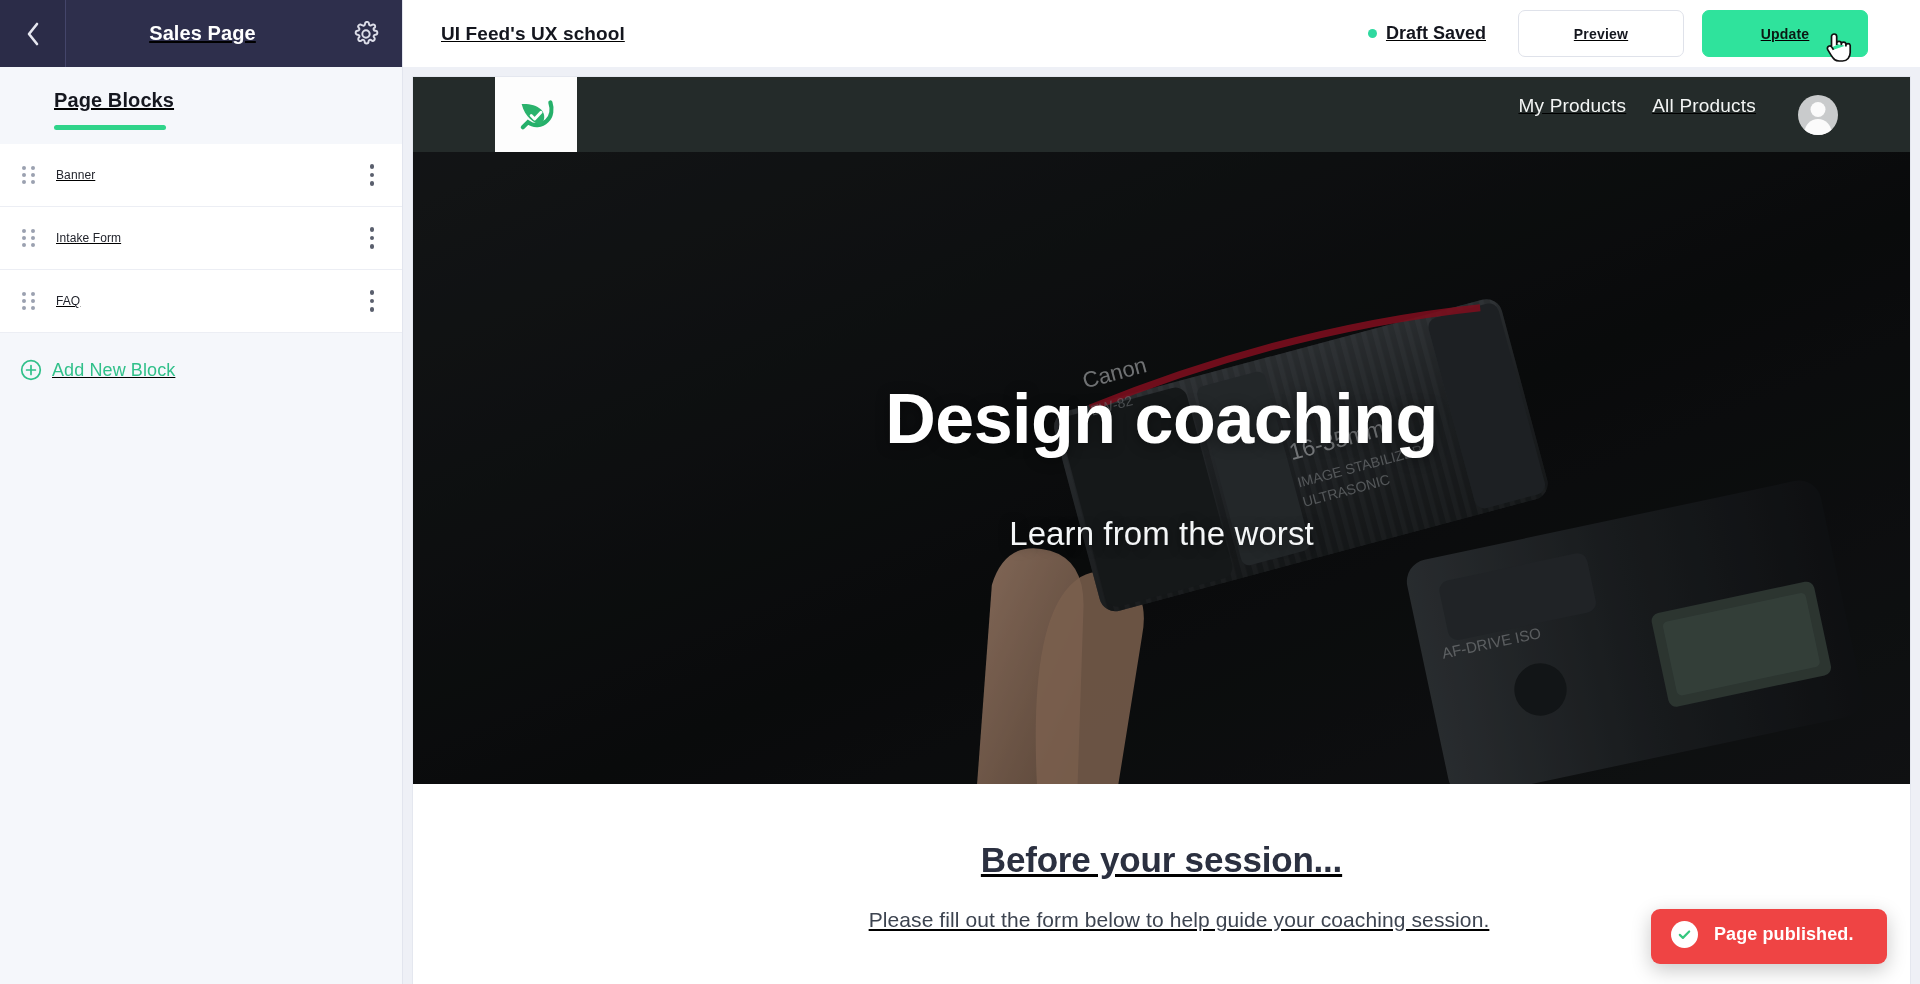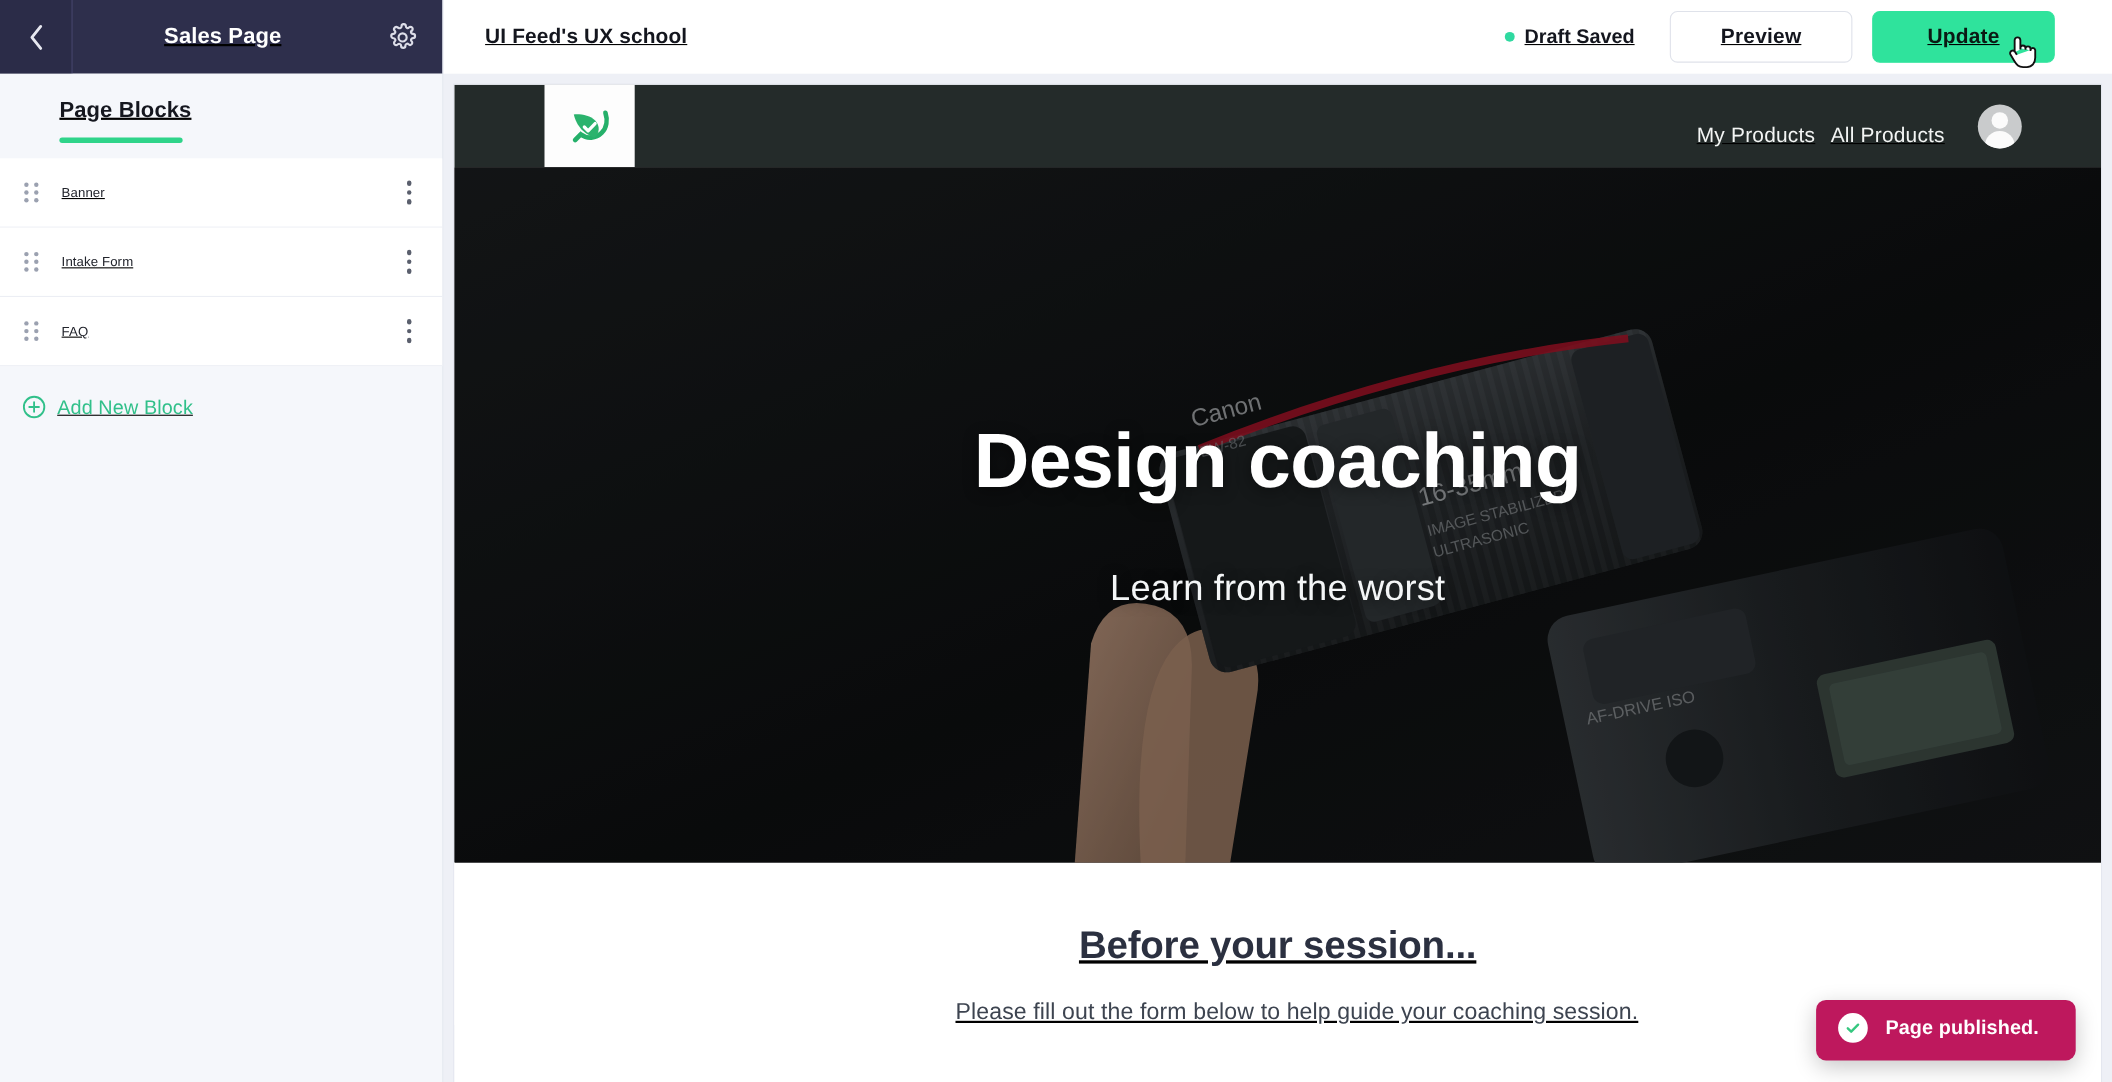--- a/index.html
+++ b/index.html
@@ -109,21 +109,21 @@
   }
   .topbar-right { margin-left: auto; display: flex; align-items: center; gap: 18px; }
   .draft {
     display: flex; align-items: center; gap: 9px;
     font-size: 18px; font-weight: bold; color: #14161e; margin-right: 14px;
   }
   .draft-dot { width: 9px; height: 9px; border-radius: 50%; background: #2fd9a0; display: block; }
   .btn {
     height: 47px; border-radius: 7px; display: flex;
     align-items: center; justify-content: center;
-    font-size: 19px; font-weight: bold; letter-spacing: .2px;
+    font-size: 14px; font-weight: bold; letter-spacing: .2px;
     cursor: pointer; user-select: none;
   }
   .btn-preview {
     width: 166px; background: #ffffff; color: #14161e;
     border: 1px solid #dfe2ea;
   }
   .btn-update {
     width: 166px; background: #2fe39c; color: #0b1a14;
     border: 1px solid #2fe39c; position: relative;
   }
@@ -143,22 +143,22 @@
   .site-nav {
     height: 75px; background: #242b2a;
     display: flex; align-items: center; position: relative;
   }
   .site-logo {
     position: absolute; left: 82px; top: -1px;
     width: 82px; height: 78px; background: #fdfdfd;
     display: flex; align-items: center; justify-content: center;
   }
   .site-nav-right {
-    margin-left: auto; display: flex; align-items: flex-end;
-    gap: 14px; padding-right: 72px;
+    margin-left: auto; display: flex; align-items: flex-start;
+    gap: 26px; padding-right: 72px;
   }
   .site-nav-link {
     color: #f3f5f4; font-size: 19px; letter-spacing: .2px; cursor: pointer;
   }
   .avatar {
     width: 40px; height: 40px; border-radius: 50%;
     background: #c9cbcc; overflow: hidden; position: relative;
     cursor: pointer; margin-left: 16px;
   }
   .avatar .head {
@@ -197,21 +197,21 @@
     font-size: 35px; font-weight: bold; color: #2b3040; letter-spacing: -.2px;
   }
   .section-sub {
     font-size: 21px; color: #3d4450; margin-top: 28px; letter-spacing: .1px; margin-left: 35px;
   }
 
   
   .toast {
     position: absolute; right: 33px; bottom: 20px;
     height: 55px; min-width: 236px;
-    background: #be185d; border-radius: 9px;
+    background: #ef4444; border-radius: 9px;
     display: flex; align-items: center; gap: 16px;
     padding: 0 24px 4px 20px; z-index: 50;
     box-shadow: 0 6px 20px rgba(0,0,0,.22);
   }
   .toast-icon {
     width: 27px; height: 27px; border-radius: 50%; background: #ffffff;
     display: flex; align-items: center; justify-content: center; flex: none;
   }
   .toast-text { color: #ffffff; font-size: 18px; font-weight: bold; letter-spacing: .1px; }
 

